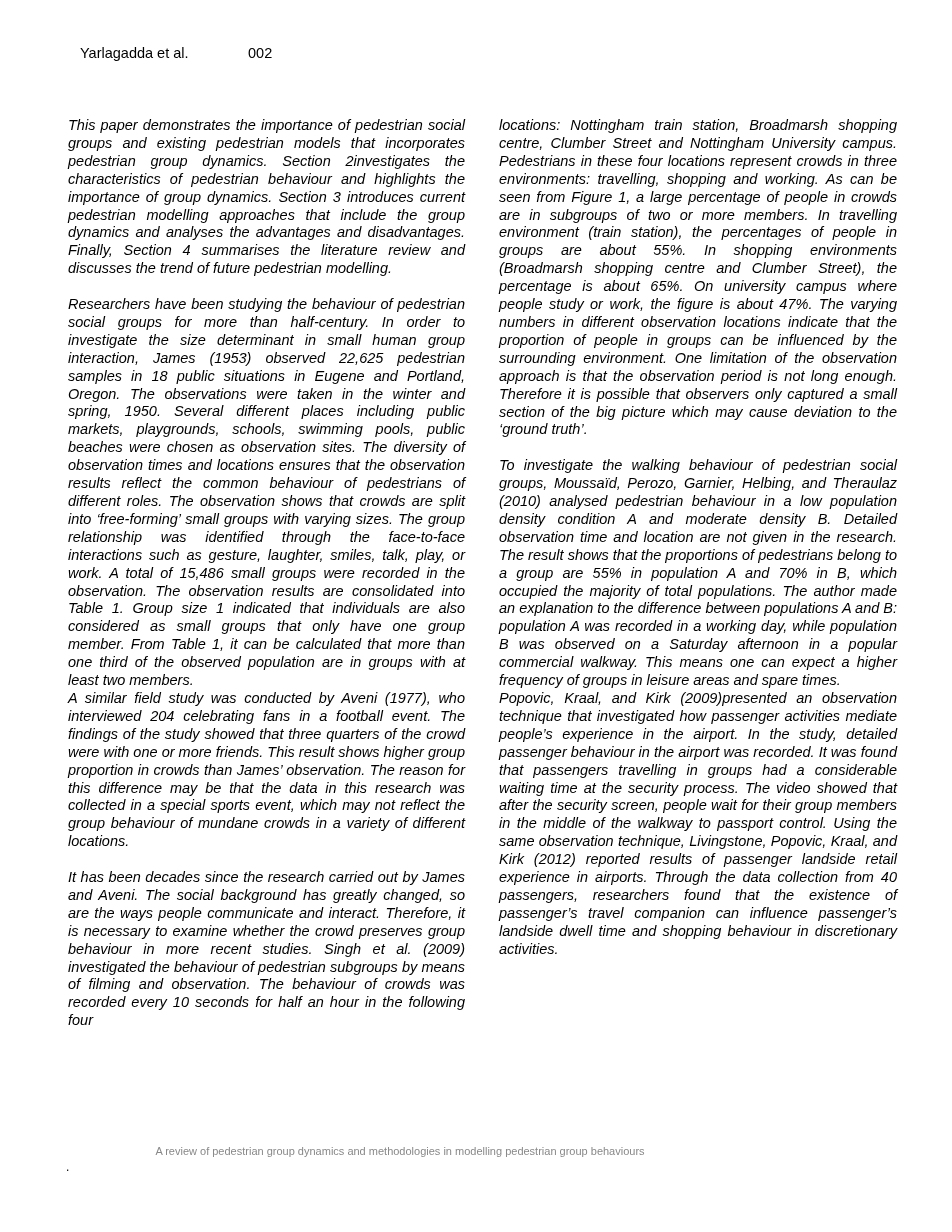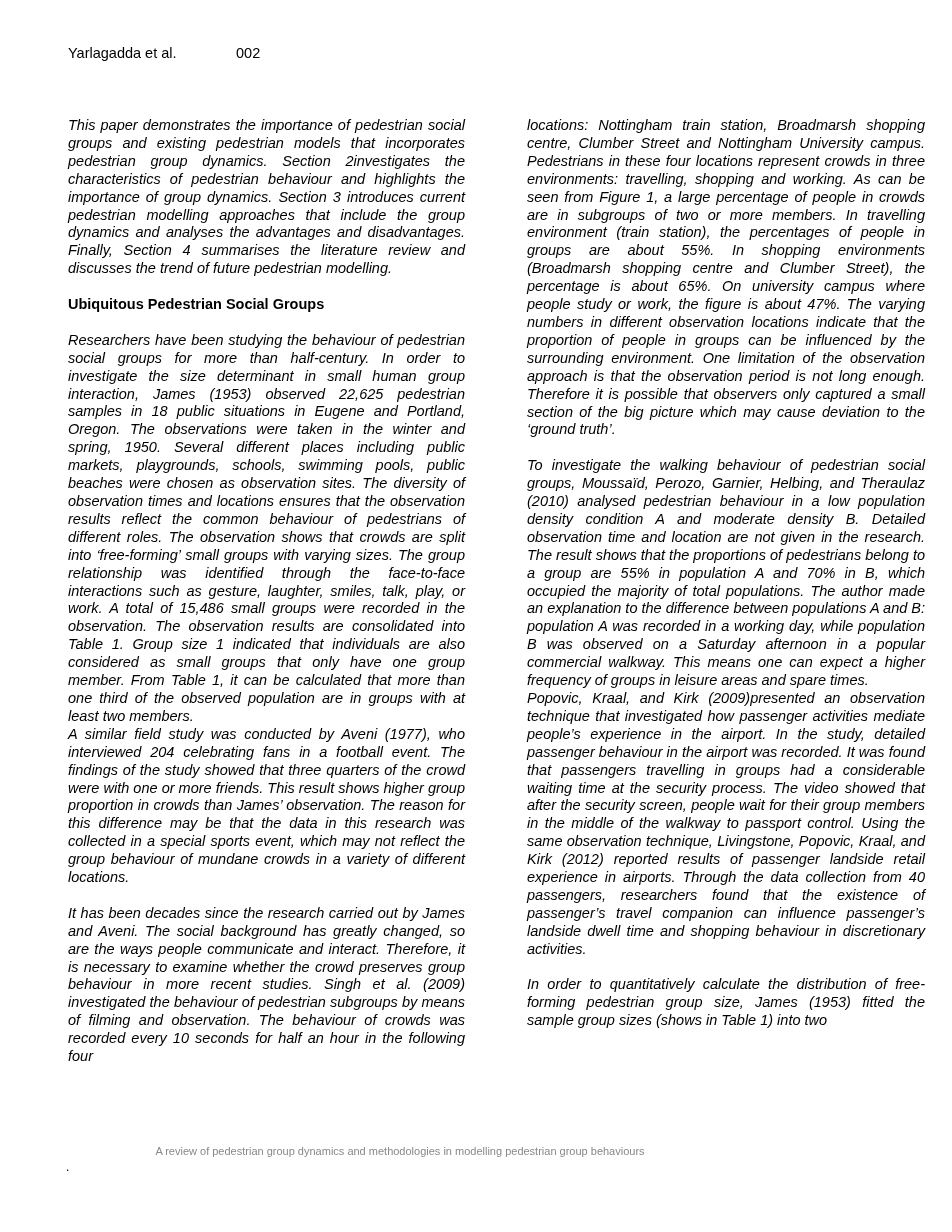--- a/index.html
+++ b/index.html
@@ -1,43 +1,41 @@
 <!DOCTYPE html>
 <html><head>
 <meta charset="utf-8">
 <style>
   html, body { margin: 0; padding: 0; background: #ffffff; }
   body { width: 952px; height: 1232px; position: relative; overflow: hidden; color: #000; font-family: "Liberation Sans", sans-serif; }
-  .header { position: absolute; top: 45px; left: 68px; font-size: 14.5px; }
+  .header { position: absolute; top: 45px; left: 80px; font-size: 14.5px; }
   .header .author { display: inline-block; width: 168px; }
   .col { position: absolute; top: 117px; width: 397px; font-size: 14.5px; line-height: 17.9px; }
   .col.left { left: 68px; }
-  .col.right { left: 499px; width: 398px; margin-left: 28px; }
+  .col.right { left: 499px; width: 398px; }
   .col p { margin: 0; text-align: justify; text-align-last: left; font-style: italic; }
   .col p.gap { margin-bottom: 17.9px; }
   .col h2 { margin: 0 0 17.9px 0; font-size: 14.5px; font-weight: bold; line-height: 17.9px; }
   .footer { position: absolute; top: 1145px; left: 0; width: 800px; text-align: center; font-size: 11px; color: #888; }
   .dot { position: absolute; top: 1160px; left: 66px; font-size: 12px; color: #000; }
 </style>
 </head>
 <body>
 
 <div class="header">
   <span class="author">Yarlagadda et al.</span><span>002</span>
 </div>
 
 <div class="col left">
   <p class="gap">This paper demonstrates the importance of pedestrian social groups and existing pedestrian models that incorporates pedestrian group dynamics. Section 2investigates the characteristics of pedestrian behaviour and highlights the importance of group dynamics. Section 3 introduces current pedestrian modelling approaches that include the group dynamics and analyses the advantages and disadvantages. Finally, Section 4 summarises the literature review and discusses the trend of future pedestrian modelling.</p>
-  <h2>Ubiquitous Pedestrian  Social Groups</h2>
   <p>Researchers have been studying the behaviour of pedestrian social groups for more than half-century. In order to investigate the size determinant in small human group interaction, James (1953) observed 22,625 pedestrian samples in 18 public situations in Eugene and Portland, Oregon. The observations were taken in the winter and spring, 1950. Several different places including public markets, playgrounds, schools, swimming pools, public beaches were chosen as observation sites. The diversity of observation times and locations ensures that the observation results reflect the common behaviour of pedestrians of different roles. The observation shows that crowds are split into ‘free-forming’ small groups with varying sizes. The group relationship was identified through the face-to-face interactions such as gesture, laughter, smiles, talk, play, or work. A total of 15,486 small groups were recorded in the observation. The observation results are consolidated into Table 1. Group size 1 indicated that individuals are also considered as small groups that only have one group member. From Table 1, it can be calculated that more than one third of the observed population are in groups with at least two members.</p>
   <p class="gap">A similar field study was conducted by Aveni (1977), who interviewed 204 celebrating fans in a football event. The findings of the study showed that three quarters of the crowd were with one or more friends. This result shows higher group proportion in crowds than James’ observation. The reason for this difference may be that the data in this research was collected in a special sports event, which may not reflect the group behaviour of mundane crowds in a variety of different locations.</p>
   <p>It has been decades since the research carried out by James and Aveni. The social background has greatly changed, so are the ways people communicate and interact. Therefore, it is necessary to examine whether the crowd preserves group behaviour in more recent studies. Singh et al. (2009) investigated the behaviour of pedestrian subgroups by means of filming and observation. The behaviour of crowds was recorded every 10 seconds for half an hour in the following four</p>
 </div>
 
 <div class="col right">
   <p class="gap">locations: Nottingham train station, Broadmarsh shopping centre, Clumber Street and Nottingham University campus. Pedestrians in these four locations represent crowds in three environments: travelling, shopping and working. As can be seen from Figure 1, a large percentage of people in crowds are in subgroups of two or more members. In travelling environment (train station), the percentages of people in groups are about 55%. In shopping environments (Broadmarsh shopping centre and Clumber Street), the percentage is about 65%. On university campus where people study or work, the figure is about 47%. The varying numbers in different observation locations indicate that the proportion of people in groups can be influenced by the surrounding environment. One limitation of the observation approach is that the observation period is not long enough. Therefore it is possible that observers only captured a small section of the big picture which may cause deviation to the ‘ground truth’.</p>
   <p>To investigate the walking behaviour of pedestrian social groups, Moussaïd, Perozo, Garnier, Helbing, and Theraulaz (2010) analysed pedestrian behaviour in a low population density condition A and moderate density B. Detailed observation time and location are not given in the research. The result shows that the proportions of pedestrians belong to a group are 55% in population A and 70% in B, which occupied the majority of total populations. The author made an explanation to the difference between populations A and B: population A was recorded in a working day, while population B was observed on a Saturday afternoon in a popular commercial walkway. This means one can expect a higher frequency of groups in leisure areas and spare times.</p>
   <p class="gap">Popovic, Kraal, and Kirk (2009)presented an observation technique that investigated how passenger activities mediate people’s experience in the airport. In the study, detailed passenger behaviour in the airport was recorded. It was found that passengers travelling in groups had a considerable waiting time at the security process. The video showed that after the security screen, people wait for their group members in the middle of the walkway to passport control. Using the same observation technique, Livingstone, Popovic, Kraal, and Kirk (2012) reported results of passenger landside retail experience in airports. Through the data collection from 40 passengers, researchers found that the existence of passenger’s travel companion can influence passenger’s landside dwell time and shopping behaviour in discretionary activities.</p>
-  <p>In order to quantitatively calculate the distribution of free-forming pedestrian group size, James (1953) fitted the sample group sizes (shows in Table 1) into two</p>
 </div>
 
 <div class="footer">A review of pedestrian group dynamics and methodologies in modelling pedestrian group behaviours</div>
 <div class="dot">.</div>
 
 </body></html>

